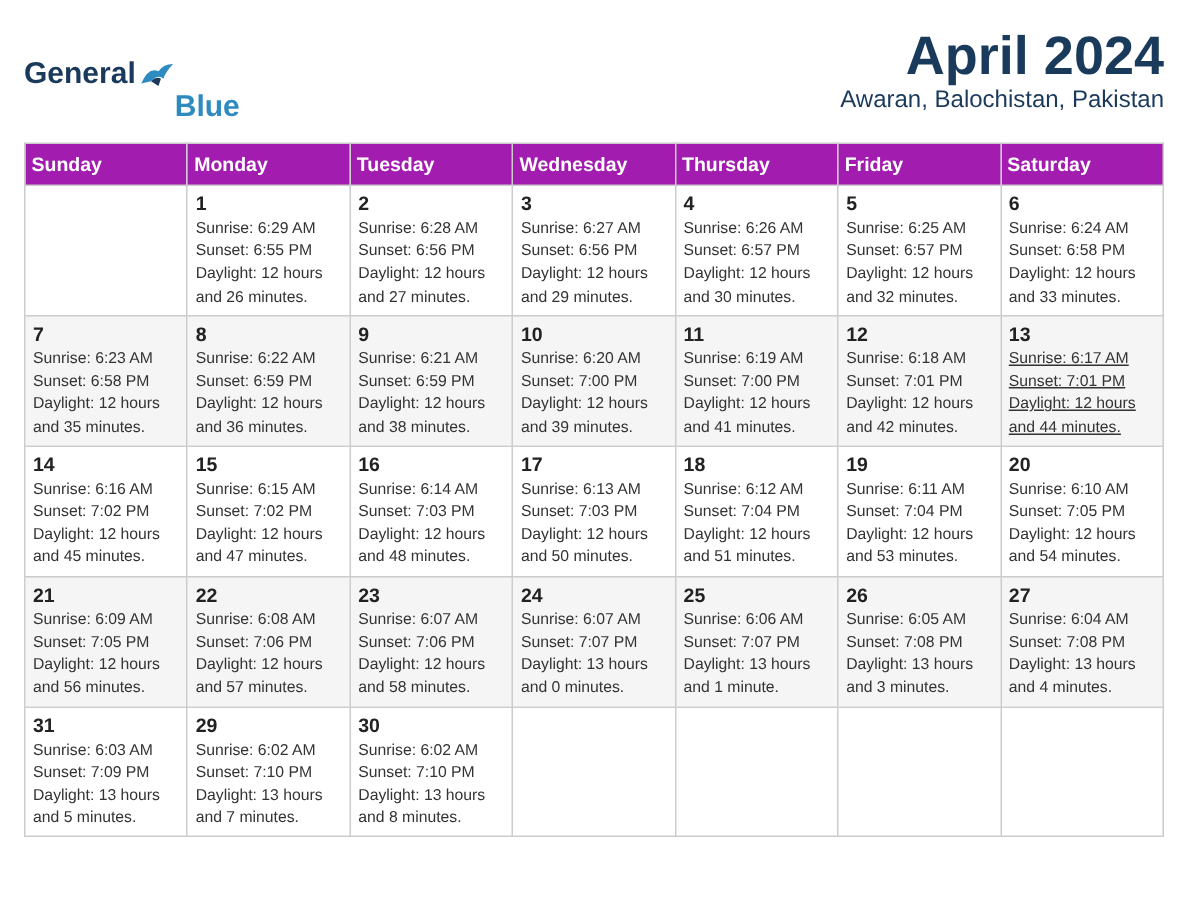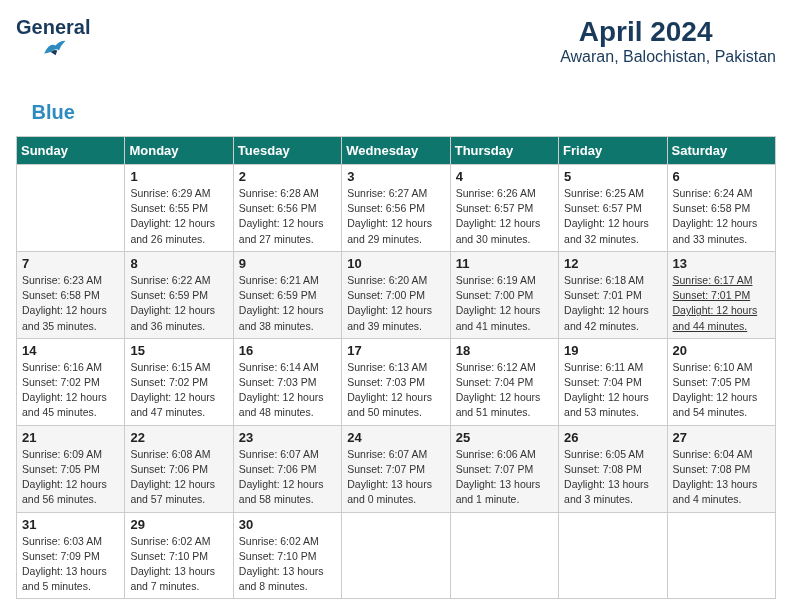--- a/index.html
+++ b/index.html
@@ -20,50 +20,48 @@
       display: flex;
       flex-direction: column;
       align-items: flex-start;
     }
     .logo-text {
       display: flex;
       align-items: center;
       font-size: 20px;
       font-weight: bold;
       color: #1a3a5c;
-      flex-direction: column;
     }
     .logo-general { color: #1a3a5c; }
     .logo-blue { color: #2e8bc0; margin-top: 44px; }
     .logo-icon {
       width: 24px;
       height: 18px;
       margin-left: 2px;
     }
     .title-area {
       text-align: right;
     }
     .month-title {
-      font-size: 28px;
+      font-size: 36px;
       font-weight: bold;
       color: #1a3a5c;
-      text-align: center;
     }
     .location-title {
       font-size: 16px;
       color: #1a3a5c;
       margin-left: 45px;
     }
     .calendar {
       width: 100%;
       border-collapse: collapse;
       table-layout: fixed;
     }
     .calendar th {
-      background: #0f766e;
+      background: #a21caf;
       color: #fff;
       padding: 6px 4px;
       text-align: left;
       font-size: 13px;
       border: 1px solid #ccc;
     }
     .calendar td {
       border: 1px solid #ccc;
       vertical-align: top;
       padding: 4px 5px;

